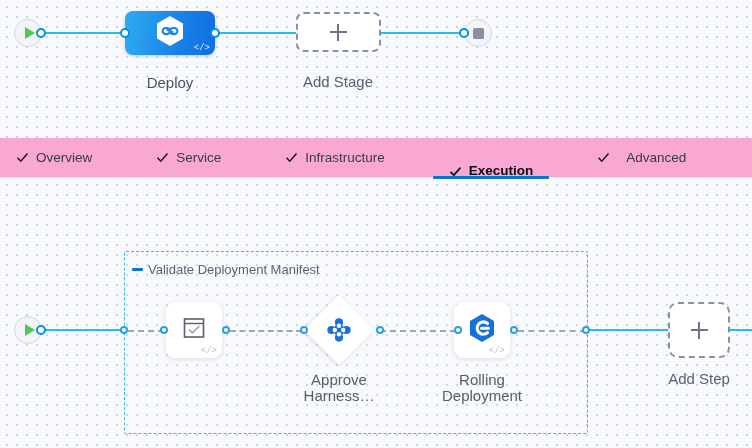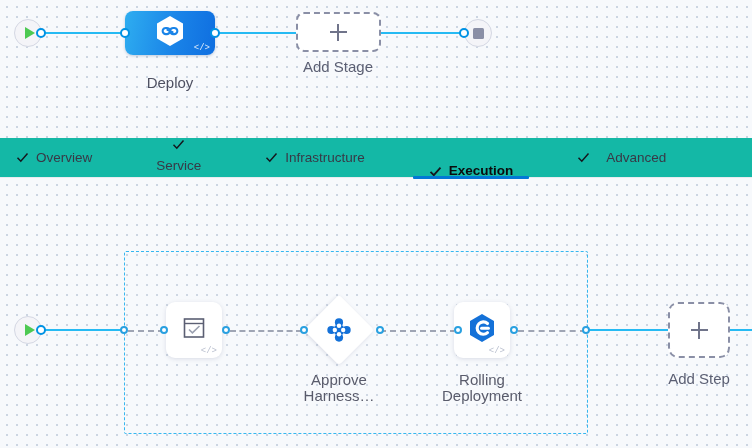--- a/index.html
+++ b/index.html
@@ -28,21 +28,21 @@
     overflow: hidden;
   }
   .canvas-top { top: 0; height: 138px; }
   .canvas-bottom { top: 178px; height: 270px; }
 
   
   .tabbar {
     position: absolute;
     top: 138px; left: 0;
     width: 752px; height: 40px;
-    background: #14b8a6;
+    background: #f9a8d4;
     border-bottom: 1px solid #e8ebf0;
     display: flex;
     align-items: center;
     z-index: 5;
   }
   .tab {
     display: flex;
     align-items: center;
     gap: 7px;
     height: 40px;
@@ -262,38 +262,38 @@
       </span>
       <span class="code-badge">&lt;/&gt;</span>
     </div>
     <div class="dot" style="left:120px; top:28px;"></div>
     <div class="dot" style="left:210px; top:28px;"></div>
     <div class="node-label" style="left:105px; top:75px; width:130px;">Deploy</div>
 
     <div class="add-box" style="left:296px; top:12px; width:85px; height:40px; border-radius:8px;">
       <span class="plus"></span>
     </div>
-    <div class="node-label" style="left:278px; top:59px; width:120px; color:#5b5f73;text-align:center;">Add Stage</div>
+    <div class="node-label" style="left:278px; top:74px; width:120px; color:#5b5f73;text-align:center;">Add Stage</div>
 
     <div class="round-node" style="left:464px; top:19px;">
       <div class="stop-sq"></div>
     </div>
     <div class="dot" style="left:459px; top:28px;"></div>
   </div>
 
   <div class="tabbar">
     <div class="tab" style="margin-left:14px;">
       <span class="check">
         <svg width="13" height="13" viewBox="0 0 13 13">
             <path d="M1.5 6.8 L4.8 10.2 L11.5 2.6" fill="none" stroke="#15161d" stroke-width="1.5"></path>
           </svg>
       </span>
       <span>Overview</span>
     </div>
-    <div class="tab" style="margin-left:60px;flex-direction:column;">
+    <div class="tab" style="margin-left:60px;">
       <span class="check">
         <svg width="13" height="13" viewBox="0 0 13 13">
             <path d="M1.5 6.8 L4.8 10.2 L11.5 2.6" fill="none" stroke="#15161d" stroke-width="1.5"></path>
           </svg>
       </span>
       <span>Service</span>
     </div>
     <div class="tab" style="margin-left:60px;text-align:right;">
       <span class="check">
         <svg width="13" height="13" viewBox="0 0 13 13">
@@ -317,20 +317,24 @@
             <path d="M1.5 6.8 L4.8 10.2 L11.5 2.6" fill="none" stroke="#15161d" stroke-width="1.5"></path>
           </svg>
       </span>
       <span>Advanced</span>
     </div>
   </div>
 
   <div class="canvas canvas-bottom">
 
     <div class="step-group" style="left:124px; top:73px; width:464px; height:183px;"></div>
+    <div class="group-header" style="left:132px; top:84px;">
+      <span class="group-collapse"></span>
+      <span>Validate Deployment Manifest</span>
+    </div>
 
     <div class="conn-line" style="left:41px; top:151px; width:84px;"></div>
     <div class="conn-line dashed" style="left:128px; top:152px; width:36px;"></div>
     <div class="conn-line dashed" style="left:230px; top:152px; width:72px;"></div>
     <div class="conn-line dashed" style="left:380px; top:152px; width:76px;"></div>
     <div class="conn-line dashed" style="left:518px; top:152px; width:68px;"></div>
     <div class="conn-line" style="left:586px; top:151px; width:82px;"></div>
     <div class="conn-line" style="left:730px; top:151px; width:22px;"></div>
 
     <div class="round-node" style="left:14px; top:138px;">

